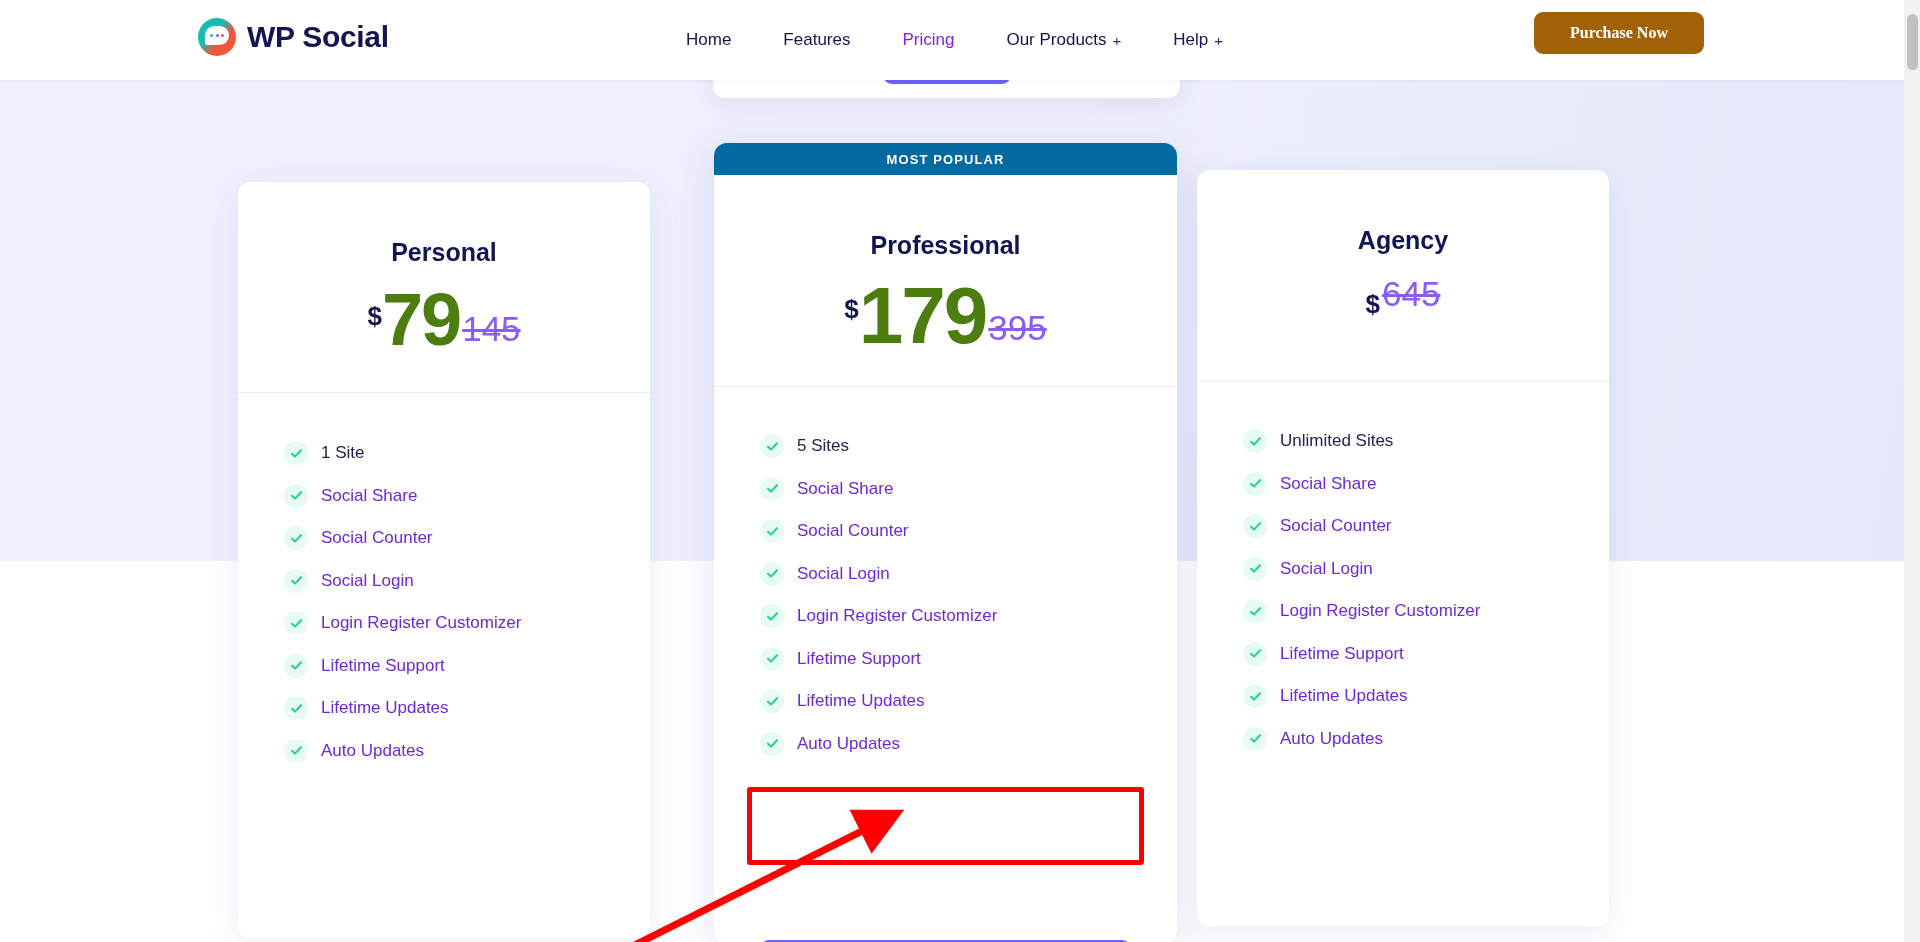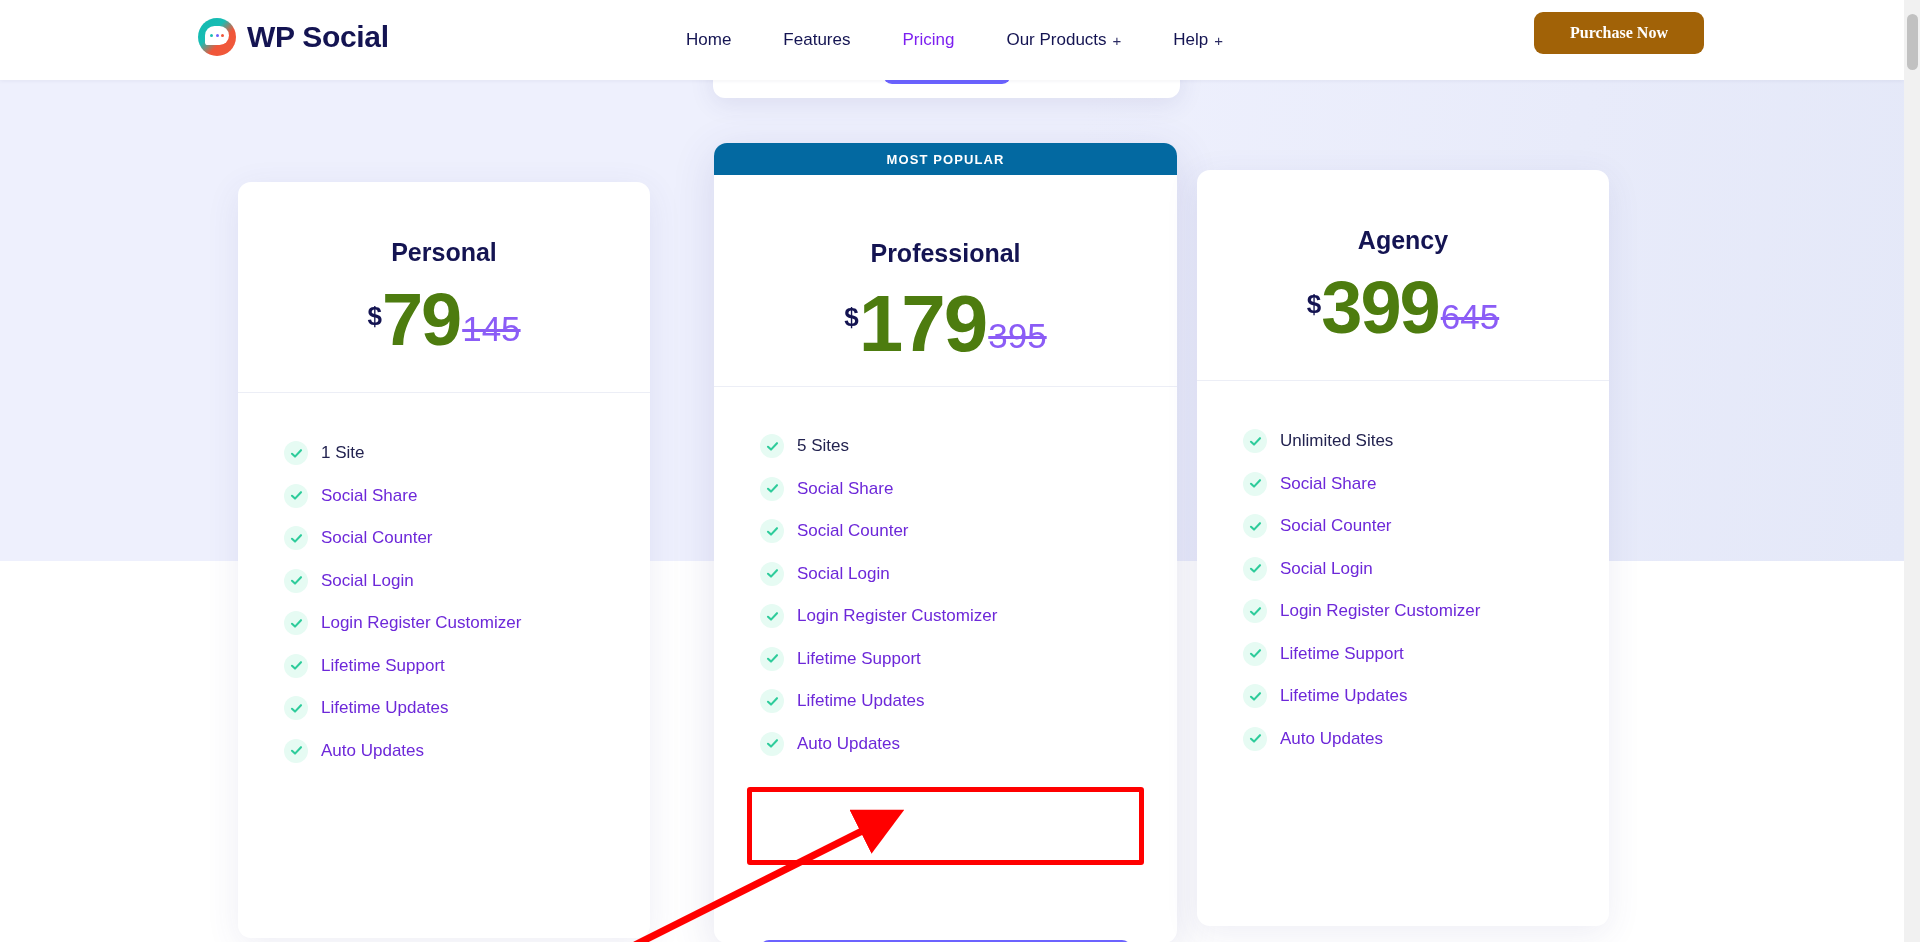--- a/index.html
+++ b/index.html
@@ -136,21 +136,21 @@
     font-size: 13px; font-weight: 700; letter-spacing: 1.1px;
     display: flex; align-items: center; justify-content: center;
   }
 
   .card-head {
     position: absolute; left: 0; width: 100%;
     text-align: center;
   }
   .card.personal .card-head,
   .card.agency .card-head { top: 56px; }
-  .card.featured .card-head { top: 96px; }
+  .card.featured .card-head { top: 88px; }
 
   .plan-name {
     font-size: 25px; font-weight: 700; color: #141452;
   }
   .price-row {
     margin-top: 18px;
     display: flex; align-items: baseline; justify-content: center;
   }
   .price-cur { font-size: 26px; font-weight: 700; color: #141452; align-self: flex-start; margin-top: 16px; }
   .price-main { font-size: 74px; font-weight: 700; color: #4d7c0f; letter-spacing: -2px; line-height: .95; }
@@ -393,21 +393,20 @@
         </div>
       </div>
       <div class="cta filled">Get Started</div>
     </div>
 
     <div class="card agency">
       <div class="card-head">
         <div class="plan-name">Agency</div>
         <div class="price-row">
           <span class="price-cur">$</span>
-          <span class="price-main">399</span>
           <span class="price-old">645</span>
         </div>
       </div>
       <div class="divider"></div>
       <div class="features">
         <div class="feature first">
           <span class="chk">
               <svg width="13" height="13" viewBox="0 0 13 13">
                 <path d="M2 6.8 L5 9.6 L11 3.2" stroke="#2ecc9b" stroke-width="2.1" fill="none" stroke-linecap="round" stroke-linejoin="round"></path>
               </svg>

